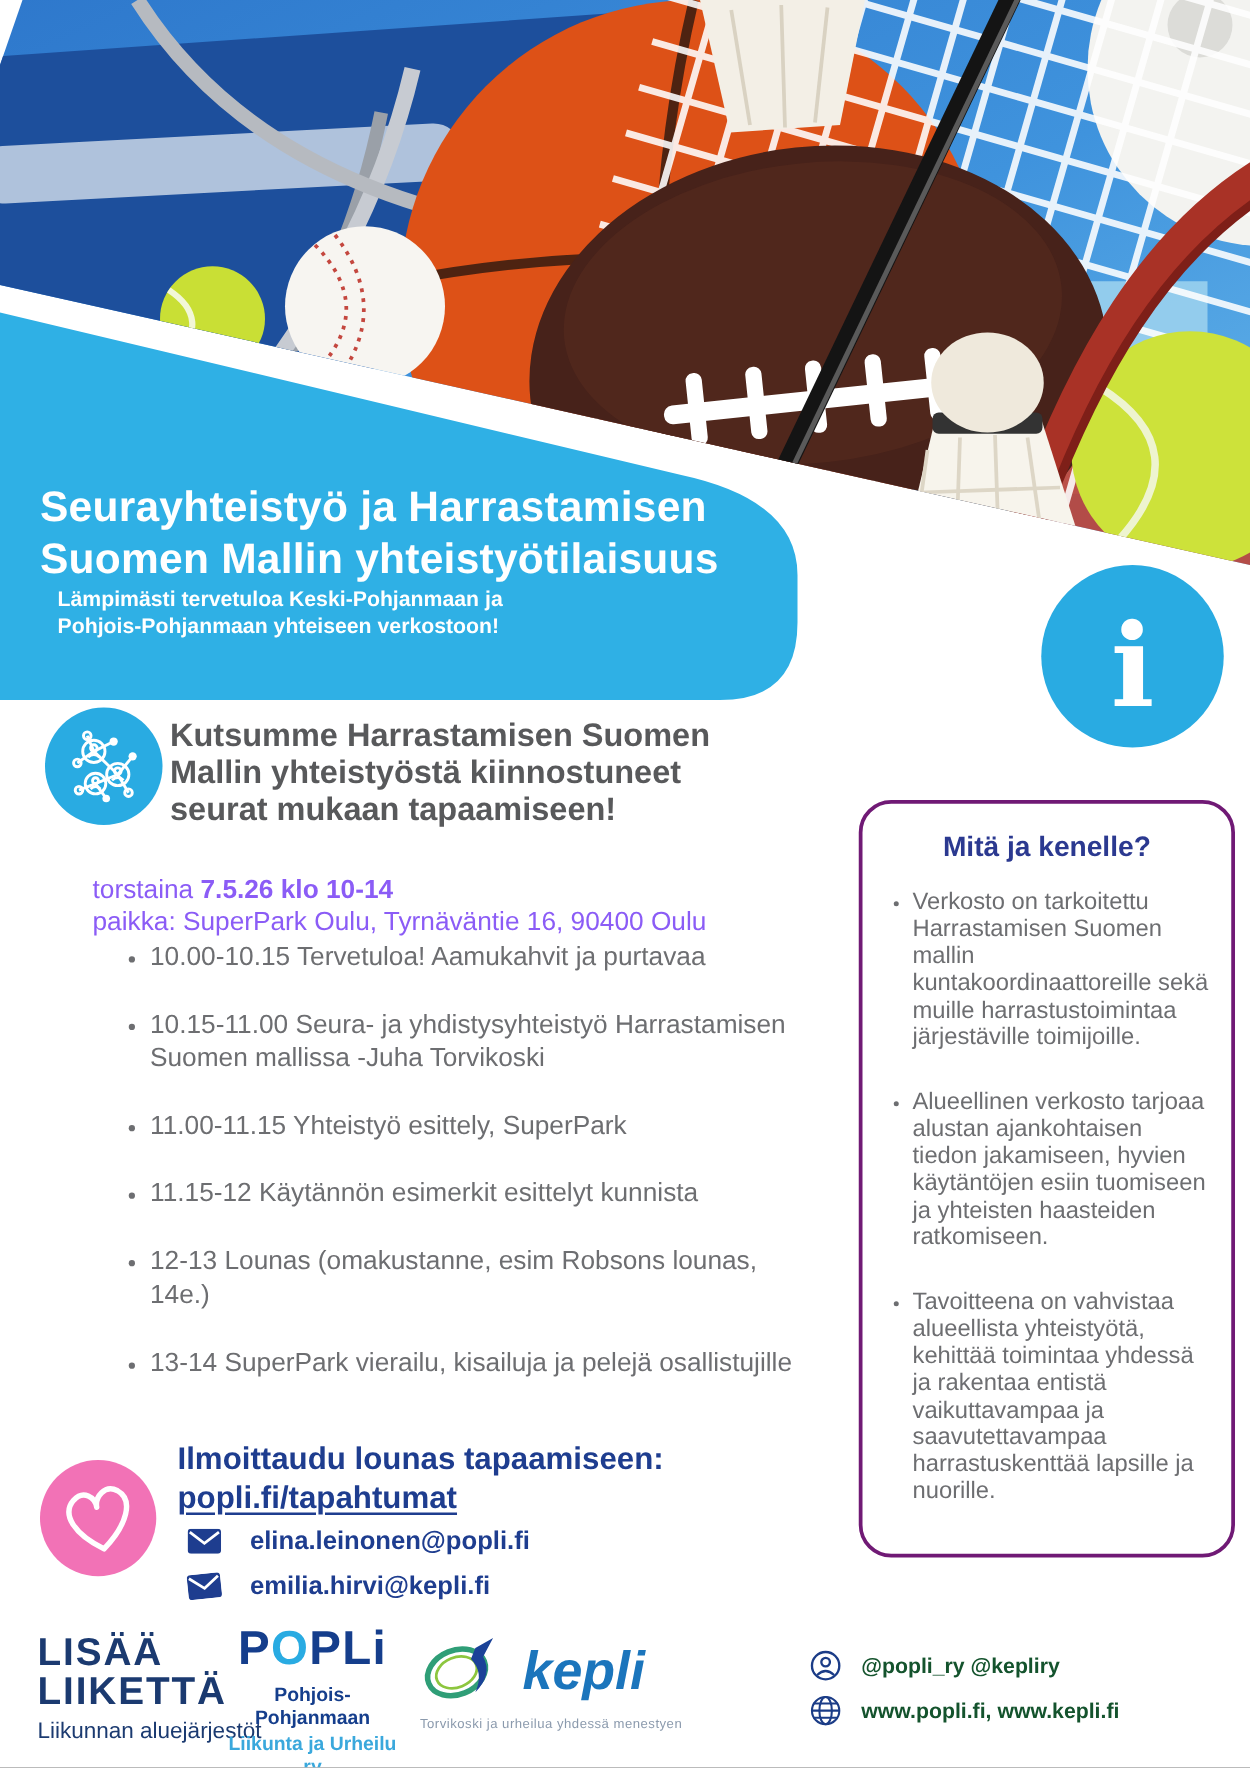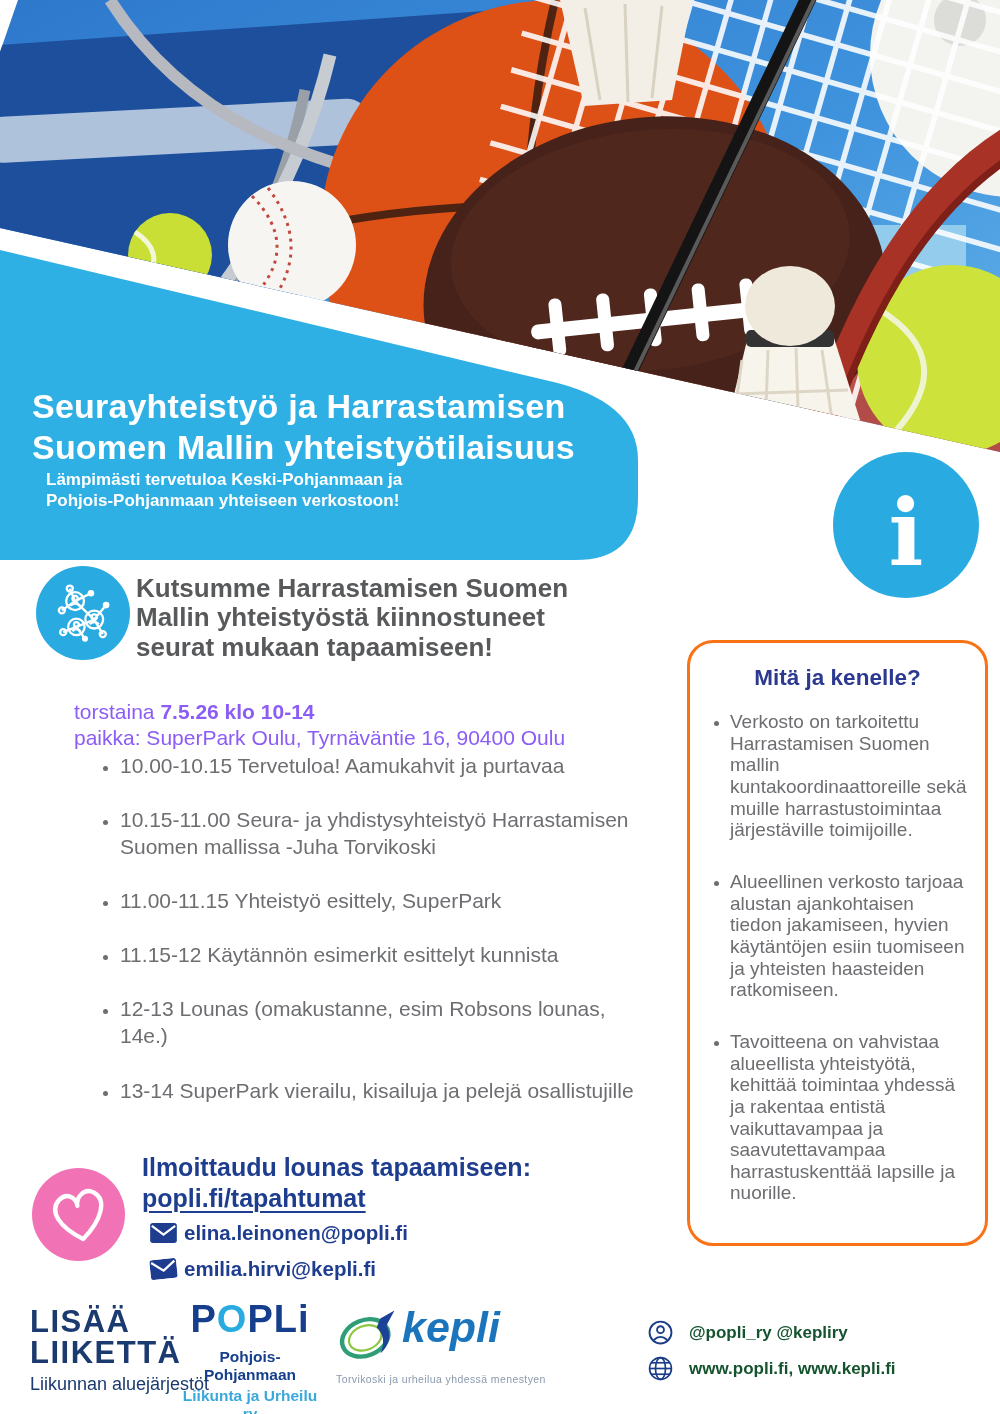--- a/index.html
+++ b/index.html
@@ -67,21 +67,21 @@
     margin:0;padding:0 0 0 30px;
   }
   .schedule li{
     font-size:21px;color:#6D6E71;line-height:1.29;margin:0 0 27px 0;
   }
   .schedule li::marker{color:#6D6E71;font-size:18px;}
 
   
   .info-box{
     position:absolute;left:687px;top:640px;width:301px;height:606px;box-sizing:border-box;
-    background:#fff;border:3px solid #f97316;border-radius:26px;
+    background:#fff;border:3px solid #701a75;border-radius:26px;
     padding:16px 16px 10px 16px;
   }
   .info-box h3{
     margin:6px 0 20px 0;text-align:center;
     font-size:22.5px;font-weight:bold;color:#2B3990;
   }
   .info-box ul{margin:0;padding:0 0 0 24px;}
   .info-box li{
     font-size:19px;color:#6D6E71;line-height:1.14;margin:0 0 30px 0;
   }
@@ -95,39 +95,39 @@
   .signup-heading{
     position:absolute;left:142px;top:1153px;width:520px;
     font-size:25px;font-weight:bold;color:#1E3D8F;line-height:1.18;
   }
   .signup-link{
     display:inline-block;margin-top:1px;
     color:#1E3D8F;text-decoration:underline;text-underline-offset:4px;text-decoration-thickness:2px;
     cursor:pointer;
   }
   .email-row{
-    position:absolute;left:150px;display:flex;align-items:center;gap:7px;
+    position:absolute;left:150px;display:flex;align-items:center;gap:23px;
     font-size:20.5px;font-weight:bold;color:#1E3D8F;
   }
   .email-row.r1{top:1221px;}
   .email-row.r2{top:1257px;text-align:center;}
 
   
   .f-lisaa{position:absolute;left:30px;top:1306px;color:#1B3A70;}
   .f-lisaa .big{font-size:31px;font-weight:800;letter-spacing:1.5px;line-height:1.0;}
   .f-lisaa .sub{font-size:18px;margin-top:6px;}
 
   .f-popli{position:absolute;left:182px;top:1300px;width:136px;text-align:center;}
   .f-popli .name{font-size:38px;font-weight:800;color:#153E8C;letter-spacing:1px;line-height:1;}
   .f-popli .name .o{color:#29ABE2;}
   .f-popli .l1{font-size:15.5px;font-weight:bold;color:#153E8C;margin-top:10px;text-align:center;}
   .f-popli .l2{font-size:15.5px;font-weight:bold;color:#3AA8DC;margin-top:3px;}
 
   .f-kepli{position:absolute;left:336px;top:1306px;width:190px;}
-  .f-kepli .row{display:flex;gap:4px;}
+  .f-kepli .row{display:flex;align-items:center;gap:20px;}
   .f-kepli .name{font-size:43px;font-weight:800;font-style:italic;color:#1B75BC;line-height:1;}
   .f-kepli .tag{font-size:10.5px;color:#8b9aad;letter-spacing:.4px;margin-top:5px;white-space:nowrap;}
 
   .f-social{position:absolute;left:648px;top:1320px;}
   .f-social .row{display:flex;align-items:center;gap:16px;margin-bottom:11px;}
   .f-social .txt{font-size:17px;font-weight:bold;color:#14532d;}
 </style>
 </head>
 <body>
 

